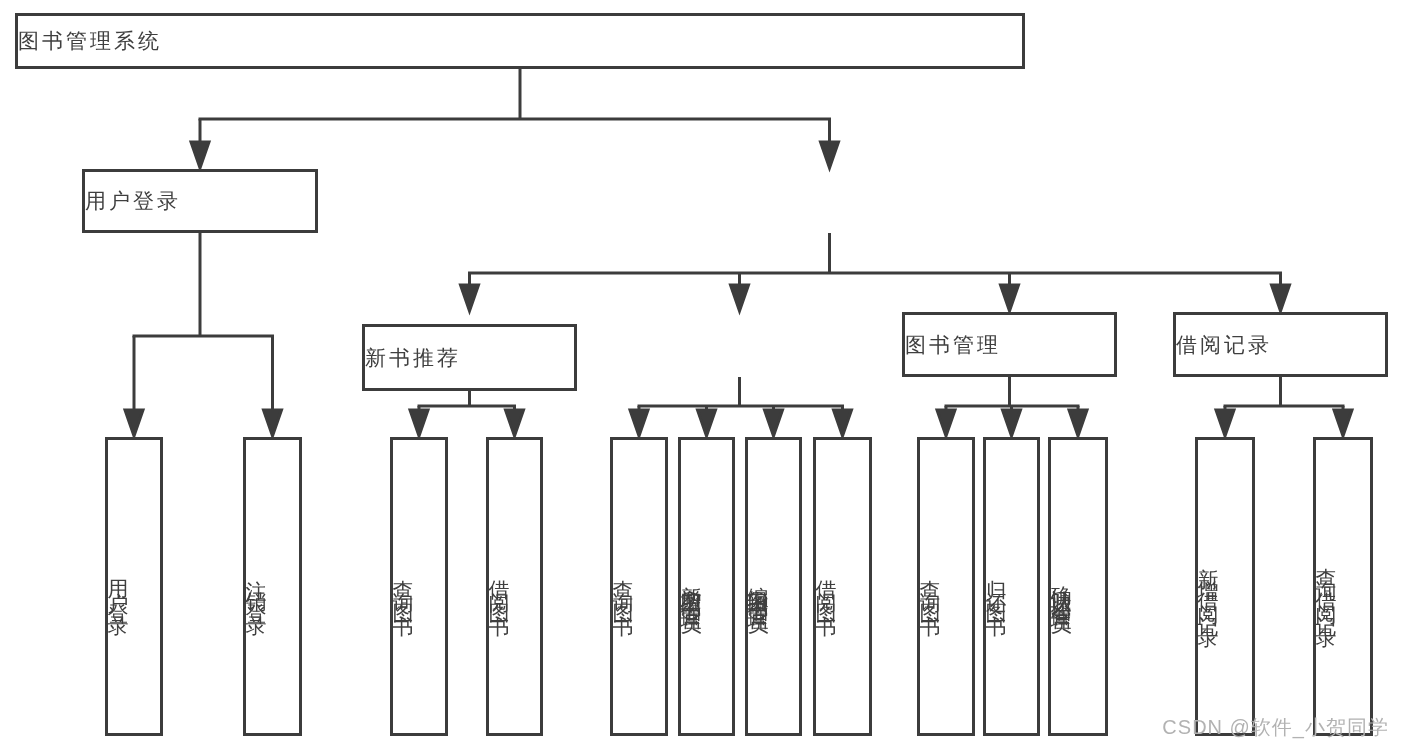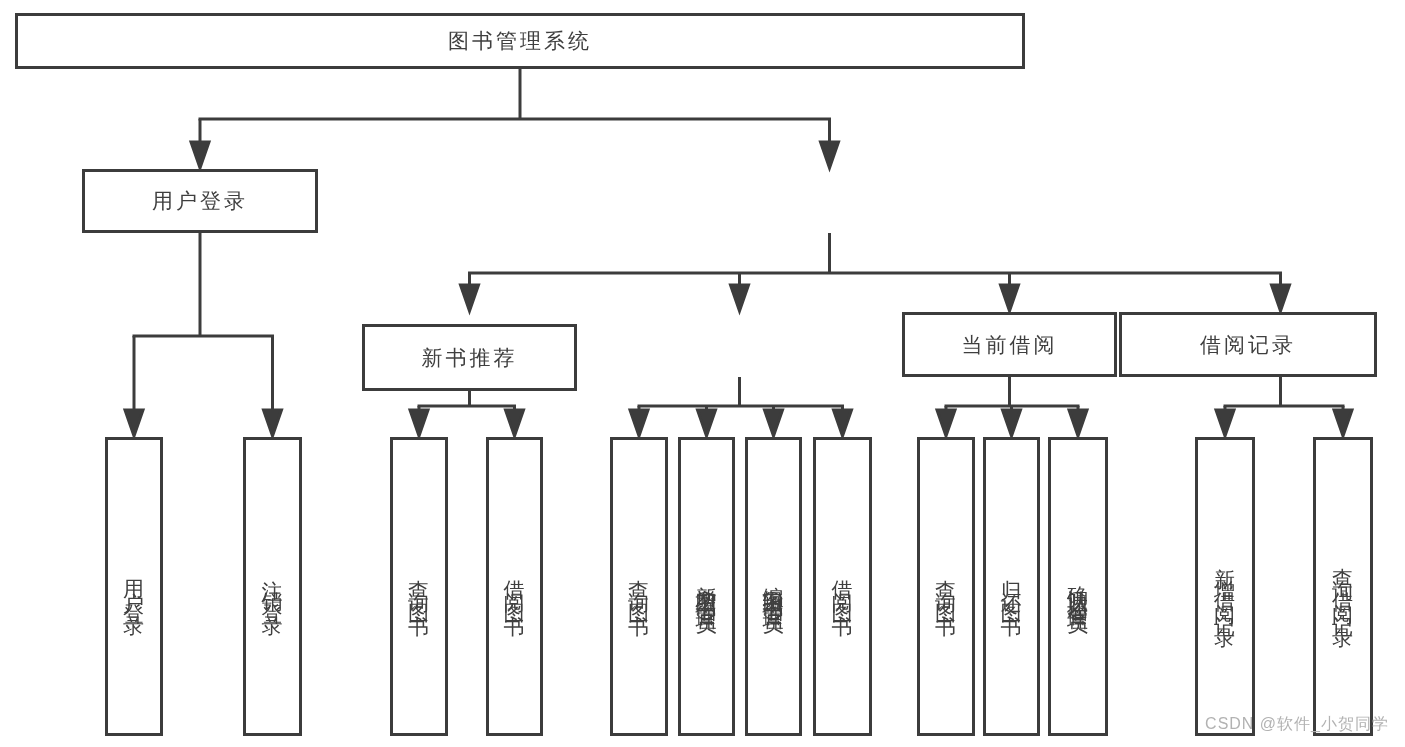--- a/index.html
+++ b/index.html
@@ -17,21 +17,21 @@
     width: 1405px; height: 747px;
     pointer-events: none;
   }
   .node {
     position: absolute;
     box-sizing: border-box;
     border: 3px solid #3c3c3c;
     background: #ffffff;
     display: flex;
     align-items: center;
-    justify-content: center;
+    justify-content: flex-start;
     color: #3f3f3f;
   }
   .node.h .label {
     font-size: 21px;
     letter-spacing: 3px;
     white-space: nowrap;
   }
   .node.v .label {
     writing-mode: vertical-rl;
     text-orientation: mixed;
@@ -40,21 +40,21 @@
     line-height: 1;
     white-space: nowrap;
   }
   .node.v.long .label {
     letter-spacing: 4px;
   }
   #watermark {
     position: absolute;
     top: 714px;
     right: 16px;
-    font-size: 16px;
+    font-size: 20px;
     color: #b2b2b2;
     letter-spacing: 1px;
     white-space: nowrap;
   }
 </style>
 </head>
 <body>
 
 <div id="canvas">
 
@@ -141,23 +141,23 @@
   </div>
 
   <div class="node h" style="left:82px; top:169px; width:236px; height:64px;">
     <span class="label">用户登录</span>
   </div>
 
   <div class="node h" style="left:362px; top:324px; width:215px; height:67px;">
     <span class="label">新书推荐</span>
   </div>
   <div class="node h" style="left:902px; top:312px; width:215px; height:65px;">
-    <span class="label">当前借阅</span>
-  </div>
-  <div class="node h" style="left:1119px; top:312px; width:258px; height:65px;">
+    <span class="label">图书管理</span>
+  </div>
+  <div class="node h" style="left:1173px; top:312px; width:215px; height:65px;">
     <span class="label">借阅记录</span>
   </div>
 
   <div class="node v" style="left:105px; top:437px; width:58px; height:299px;">
     <span class="label">用户登录</span>
   </div>
   <div class="node v" style="left:243px; top:437px; width:59px; height:299px;">
     <span class="label">注销登录</span>
   </div>
 

